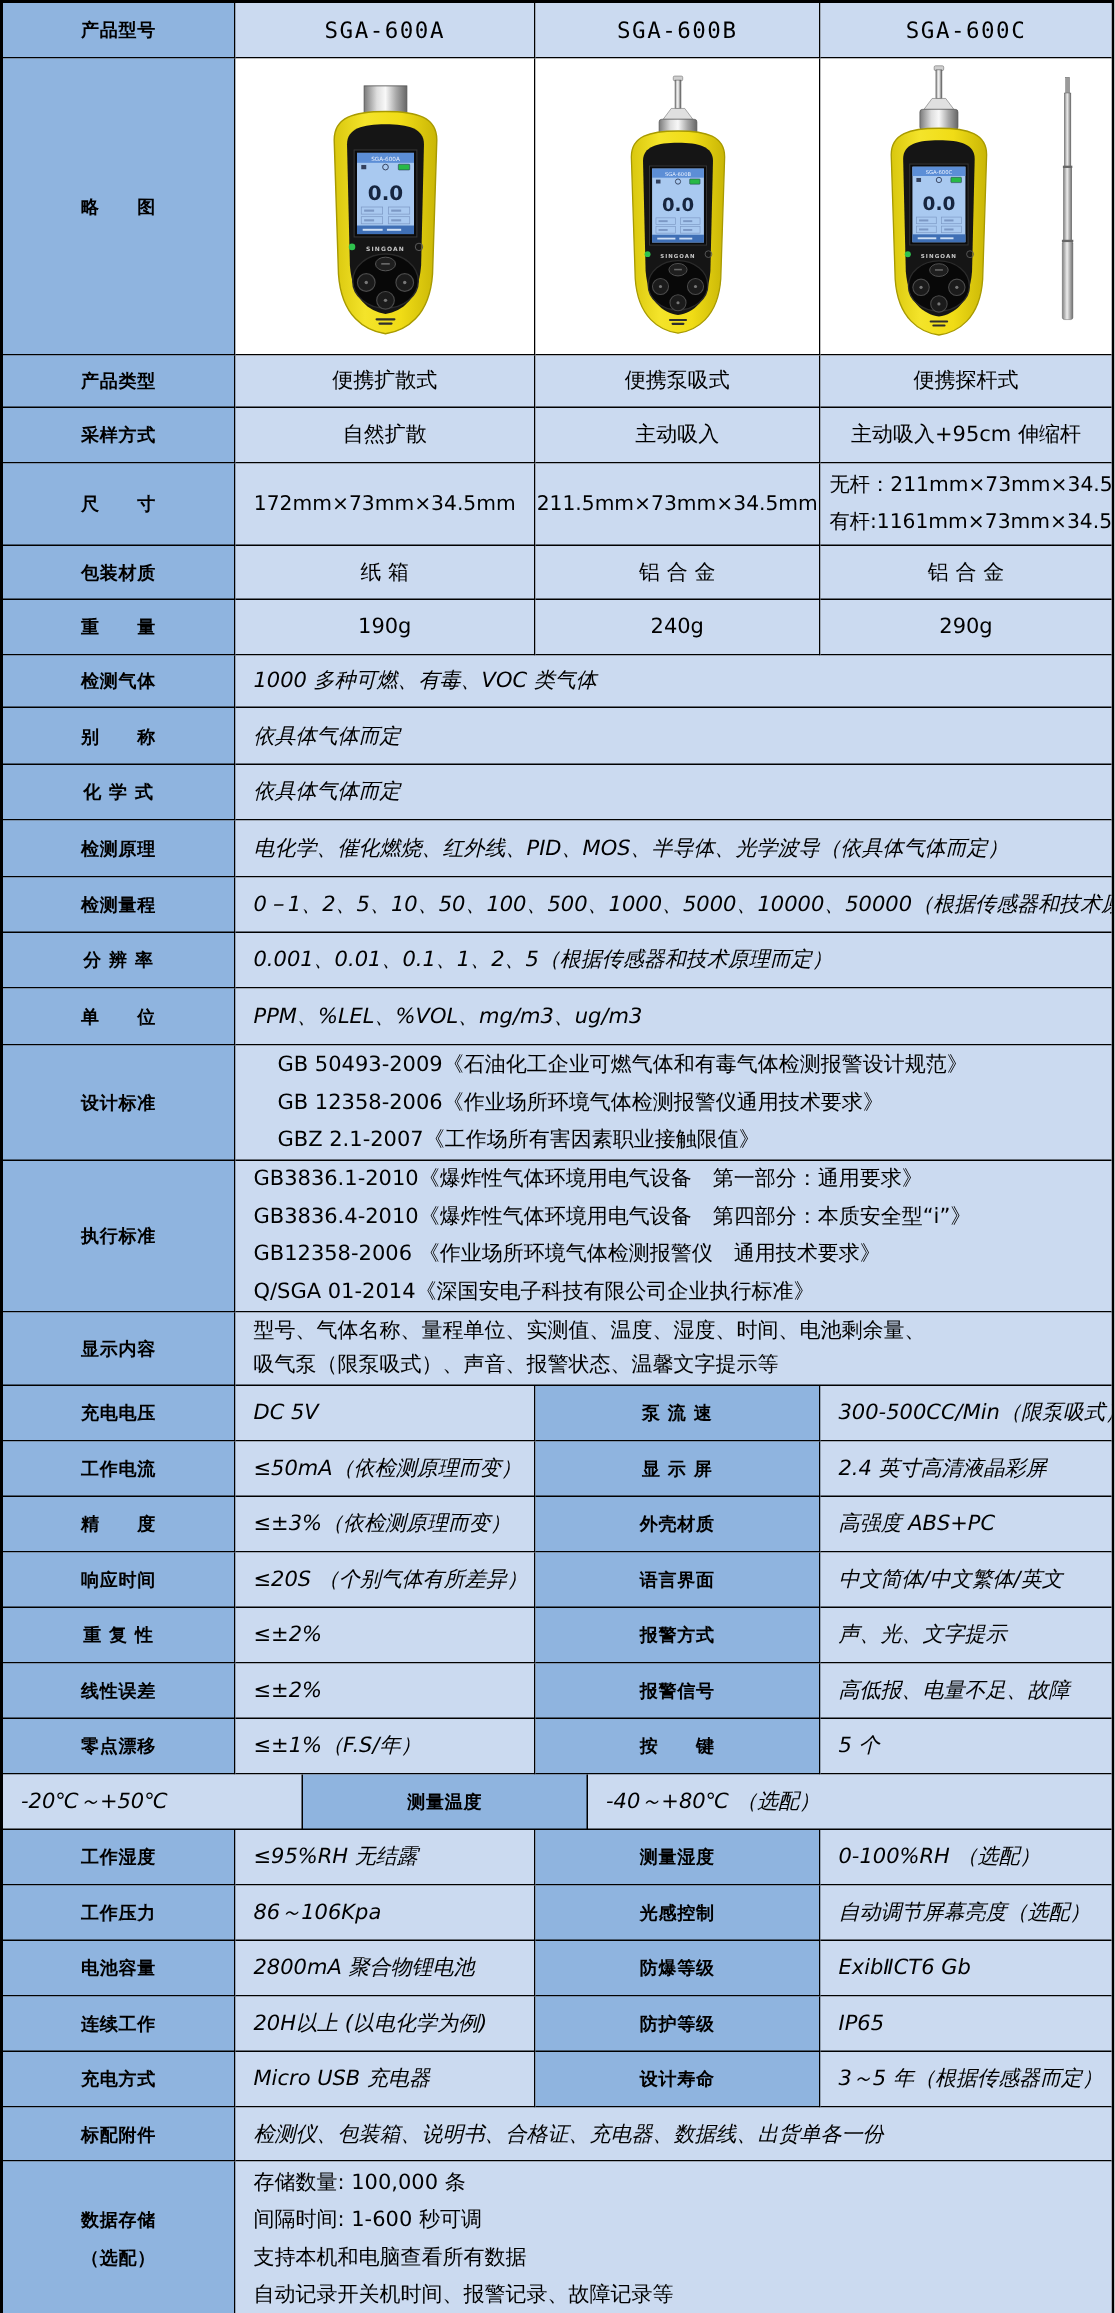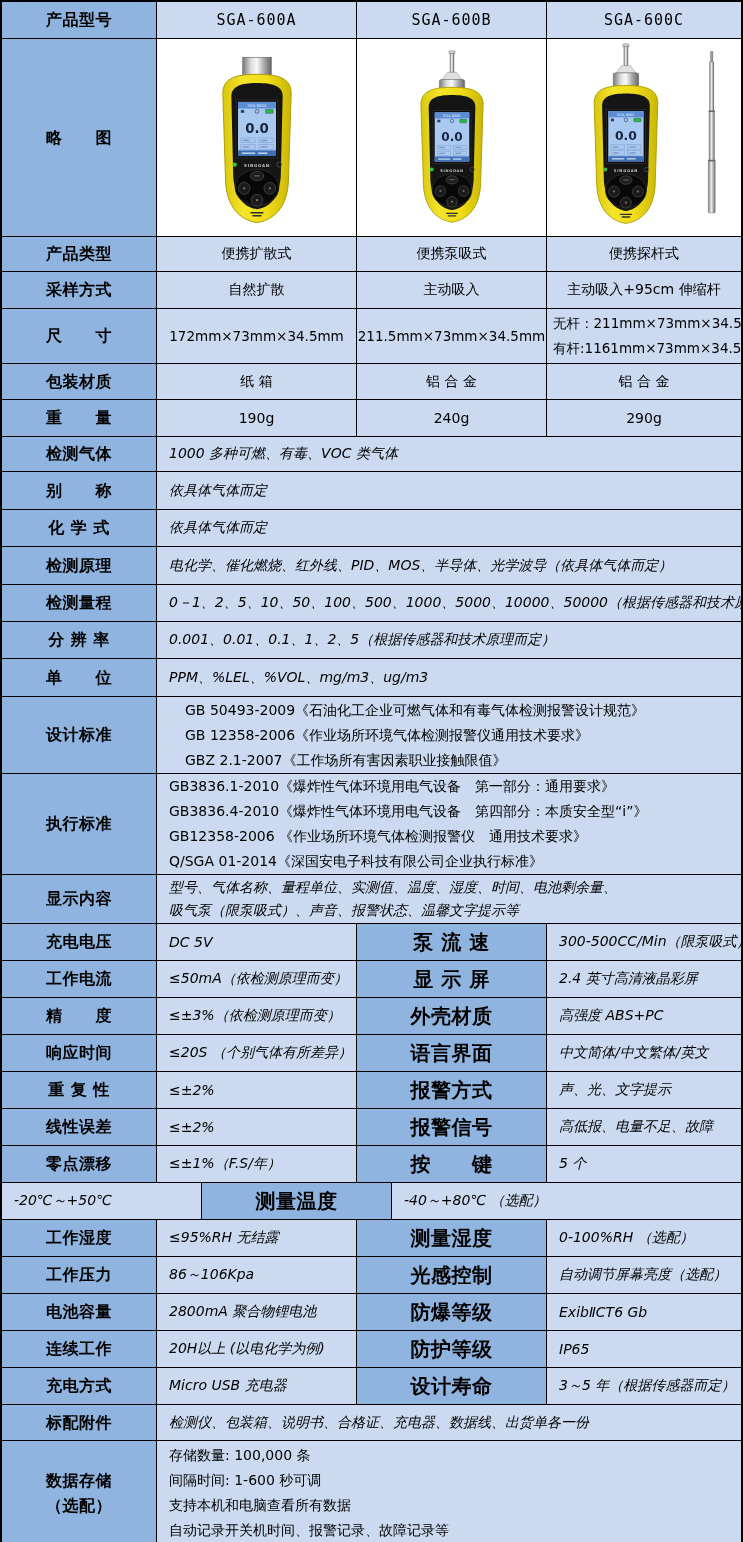--- a/index.html
+++ b/index.html
@@ -9,37 +9,37 @@
     background:#fff;
   }
   .row { display:flex; }
   .cell {
     box-sizing:border-box; border-right:1.5px solid #000; border-bottom:1.5px solid #000;
     display:flex; align-items:center; overflow:hidden;
   }
   .row .cell:last-child { border-right:none; }
   .row.last .cell { border-bottom:none; }
   .lab {
-    width:155px; flex:none; background:#8FB4DF; font-weight:bold; font-size:16px;
+    width:155px; flex:none; background:#8FB4DF; font-weight:bold; font-size:12px;
     justify-content:center; text-align:center; letter-spacing:.5px; line-height:22px;
   }
   .val { background:#CBDAF0; font-size:14px; }
   .v2 { width:200px; flex:none; }
   .v3 { width:190px; flex:none; }
   .v4 { flex:1; }
   .center { justify-content:center; text-align:center; }
   .left { justify-content:flex-start; padding-left:12px;font-style:italic; }
   .plab {
-    width:190px; flex:none; background:#8FB4DF; font-weight:bold; font-size:20px;
+    width:190px; flex:none; background:#8FB4DF; font-weight:bold; font-size:12px;
     justify-content:center; text-align:center; letter-spacing:.5px;
   }
   .col { flex-direction:column; align-items:flex-start; justify-content:center; }
   .col.center2 { align-items:center; }
   .ln { line-height:25px; white-space:nowrap; }
-  .ln22 { line-height:23px; white-space:nowrap;font-style:italic; }
+  .ln22 { line-height:23px; white-space:nowrap; }
   .dimln { line-height:25px; font-size:13.5px; white-space:nowrap; }
   .nowrap { white-space:nowrap; }
   .imgcell { background:#fff; justify-content:center; align-items:center; }
   .hmodel { font-size:15px; letter-spacing:1px; font-family:"DejaVu Sans Mono","Liberation Mono",monospace; }
   svg { display:block; }
 </style>
 </head>
 <body>
 
 <svg width="0" height="0" style="position:absolute">

